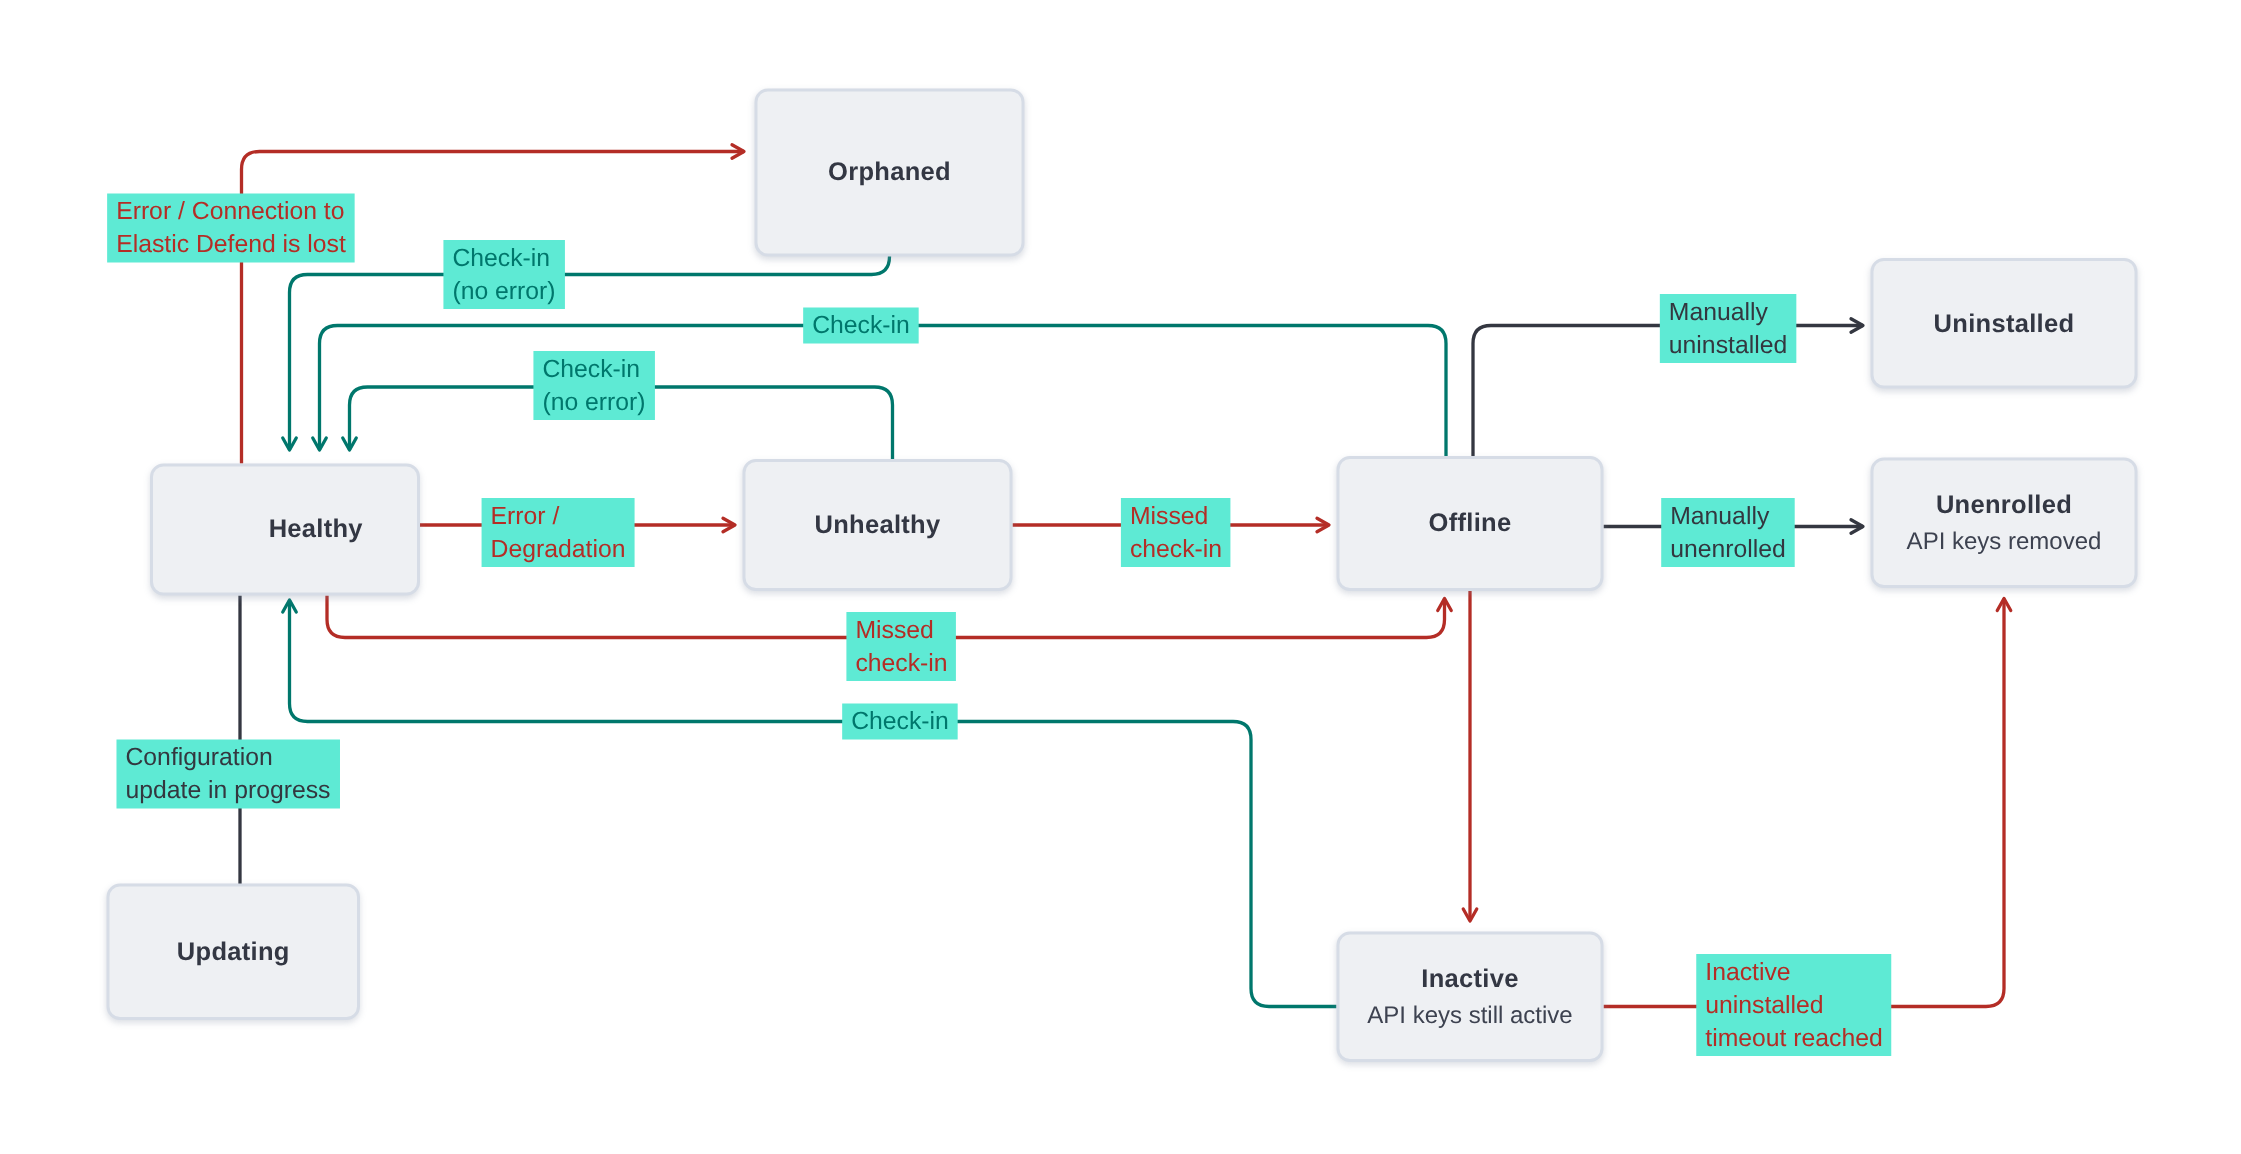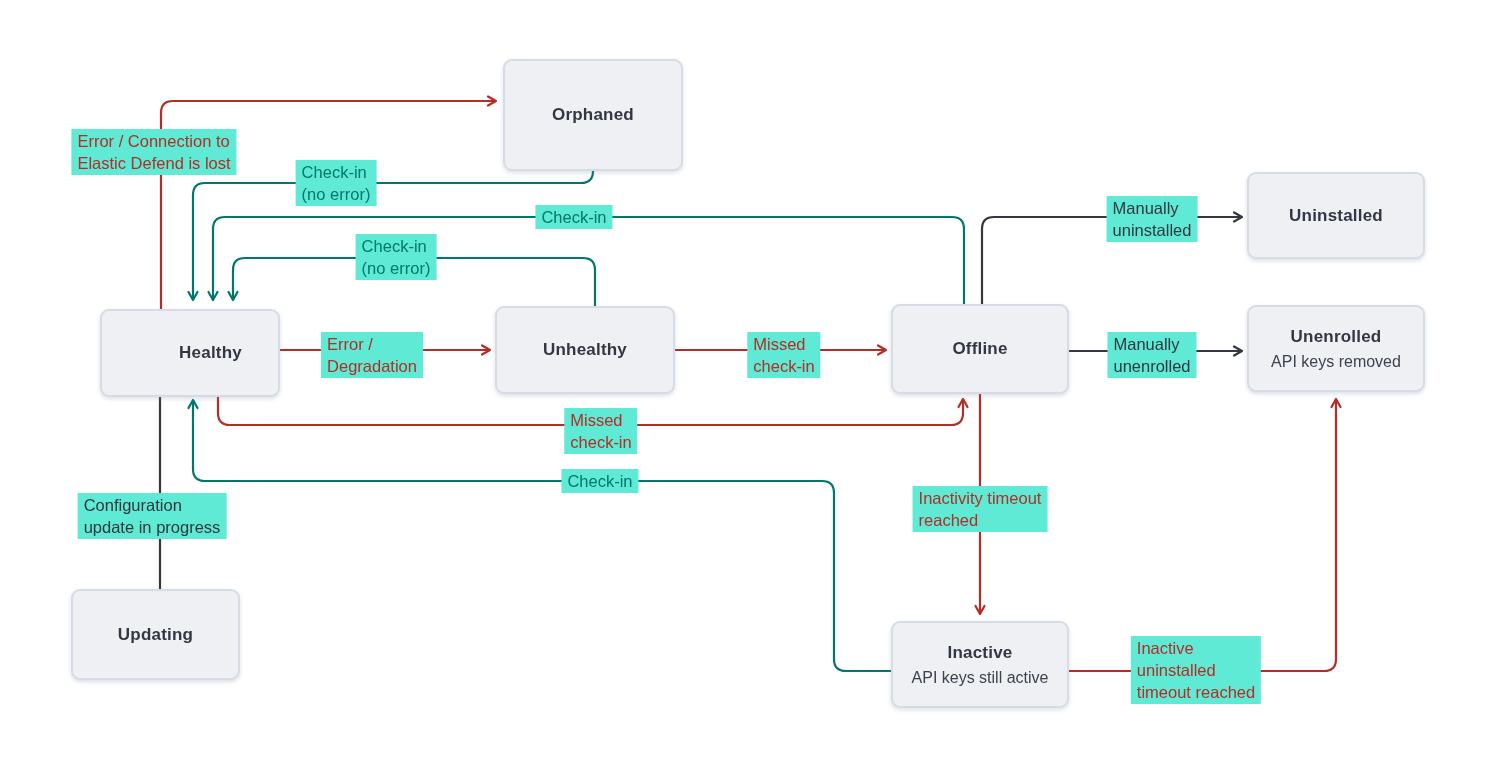--- a/index.html
+++ b/index.html
@@ -130,23 +130,19 @@
     <div>Missed</div>
     <div>check-in</div>
   </div>
   <div class="edge-label t-teal" style="left:600px;top:481px;">
     <div>Check-in</div>
   </div>
   <div class="edge-label t-black" style="left:152px;top:516px;">
     <div>Configuration</div>
     <div>update in progress</div>
   </div>
-  <div class="edge-label t-red" style="left:980px;top:509px;">
-    <div>Inactivity timeout</div>
-    <div>reached</div>
-  </div>
   <div class="edge-label t-red" style="left:1196px;top:670px;">
     <div>Inactive</div>
     <div>uninstalled</div>
     <div>timeout reached</div>
   </div>
 
 </div>
 
 </body></html>

